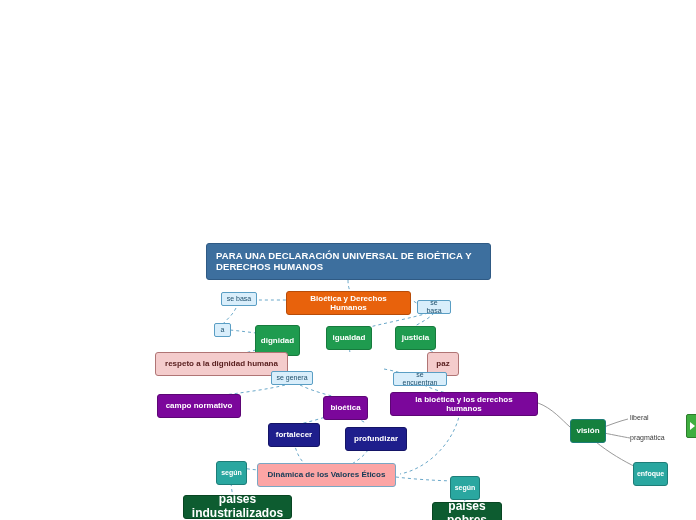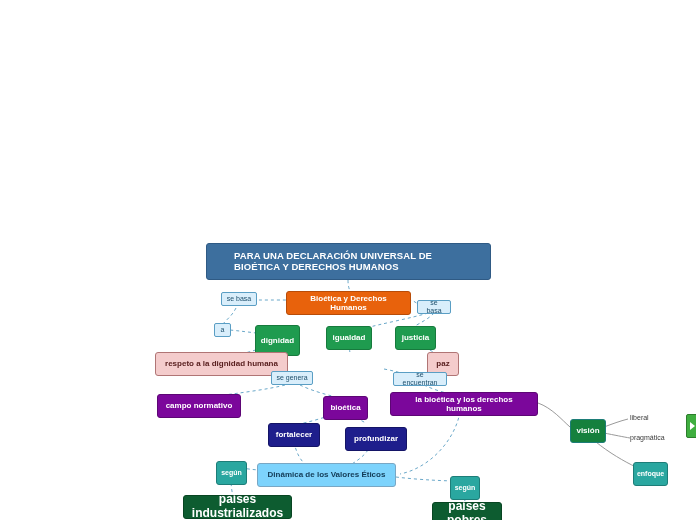--- a/index.html
+++ b/index.html
@@ -37,21 +37,21 @@
   }
   
   .n-root {
     background: #3d6f9e;
     border: 1px solid #2f5a84;
     color: #ffffff;
     font-weight: bold;
     font-size: 9.5px;
     text-align: left;
     justify-content: flex-start;
-    padding: 6px 27px;
+    padding: 6px 9px;
     letter-spacing: .1px;
   }
   .n-orange {
     background: #e8620c;
     border: 1px solid #b84c08;
     color: #ffffff;
     font-weight: bold;
     font-size: 8px;
   }
   .n-green {
@@ -83,21 +83,21 @@
     font-size: 12px;
   }
   .n-pink {
     background: #f4cccc;
     border: 1px solid #b07575;
     color: #5a2020;
     font-weight: bold;
     font-size: 8px;
   }
   .n-lightblue {
-    background: #7dd3fc;
+    background: #fca5a5;
     border: 1px solid #79a7c4;
     color: #123a55;
     font-weight: bold;
     font-size: 8px;
   }
   .n-label {
     background: #d9eefb;
     border: 1px solid #5a9ec4;
     color: #1d4e6b;
     font-size: 7px;

